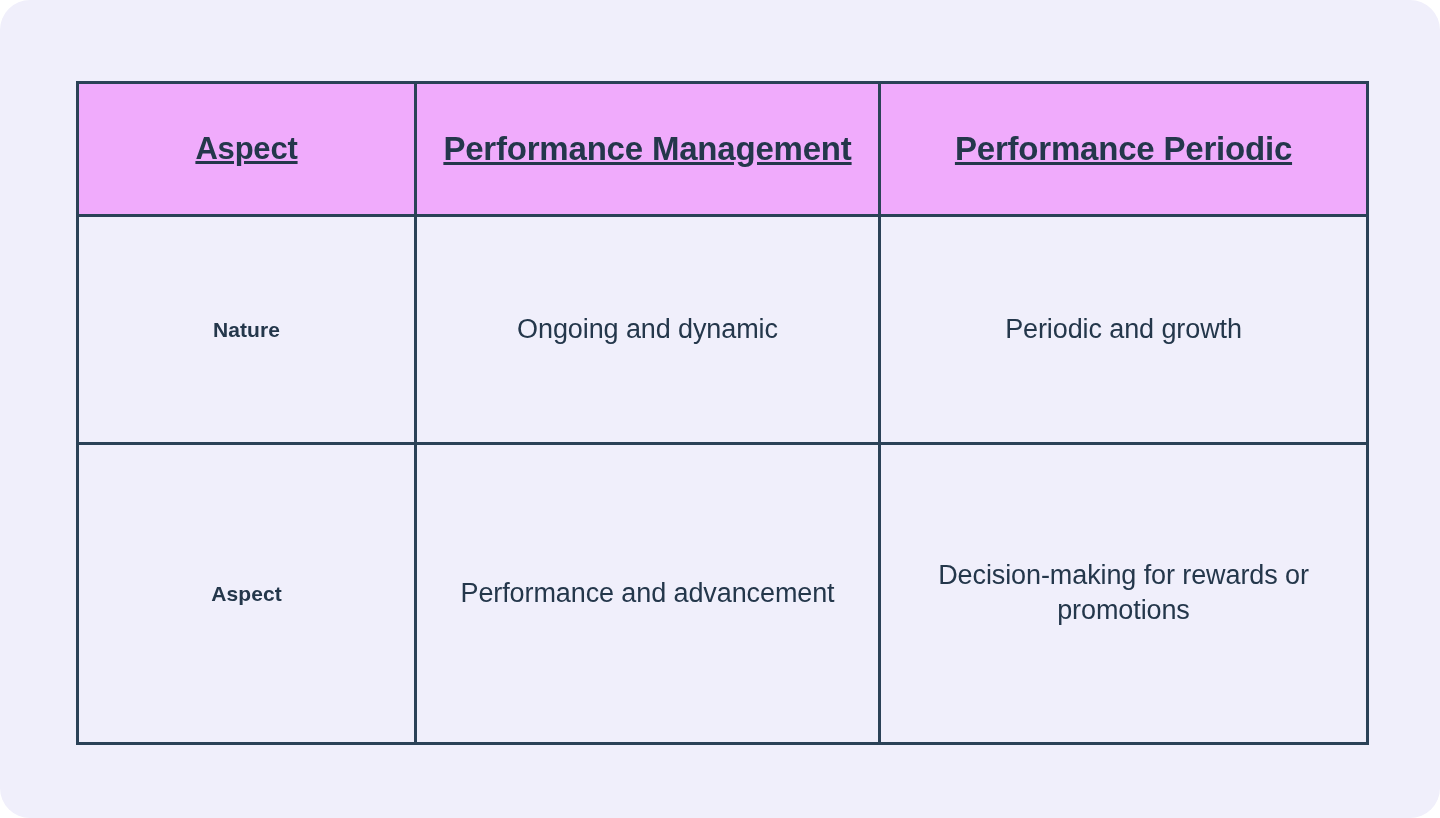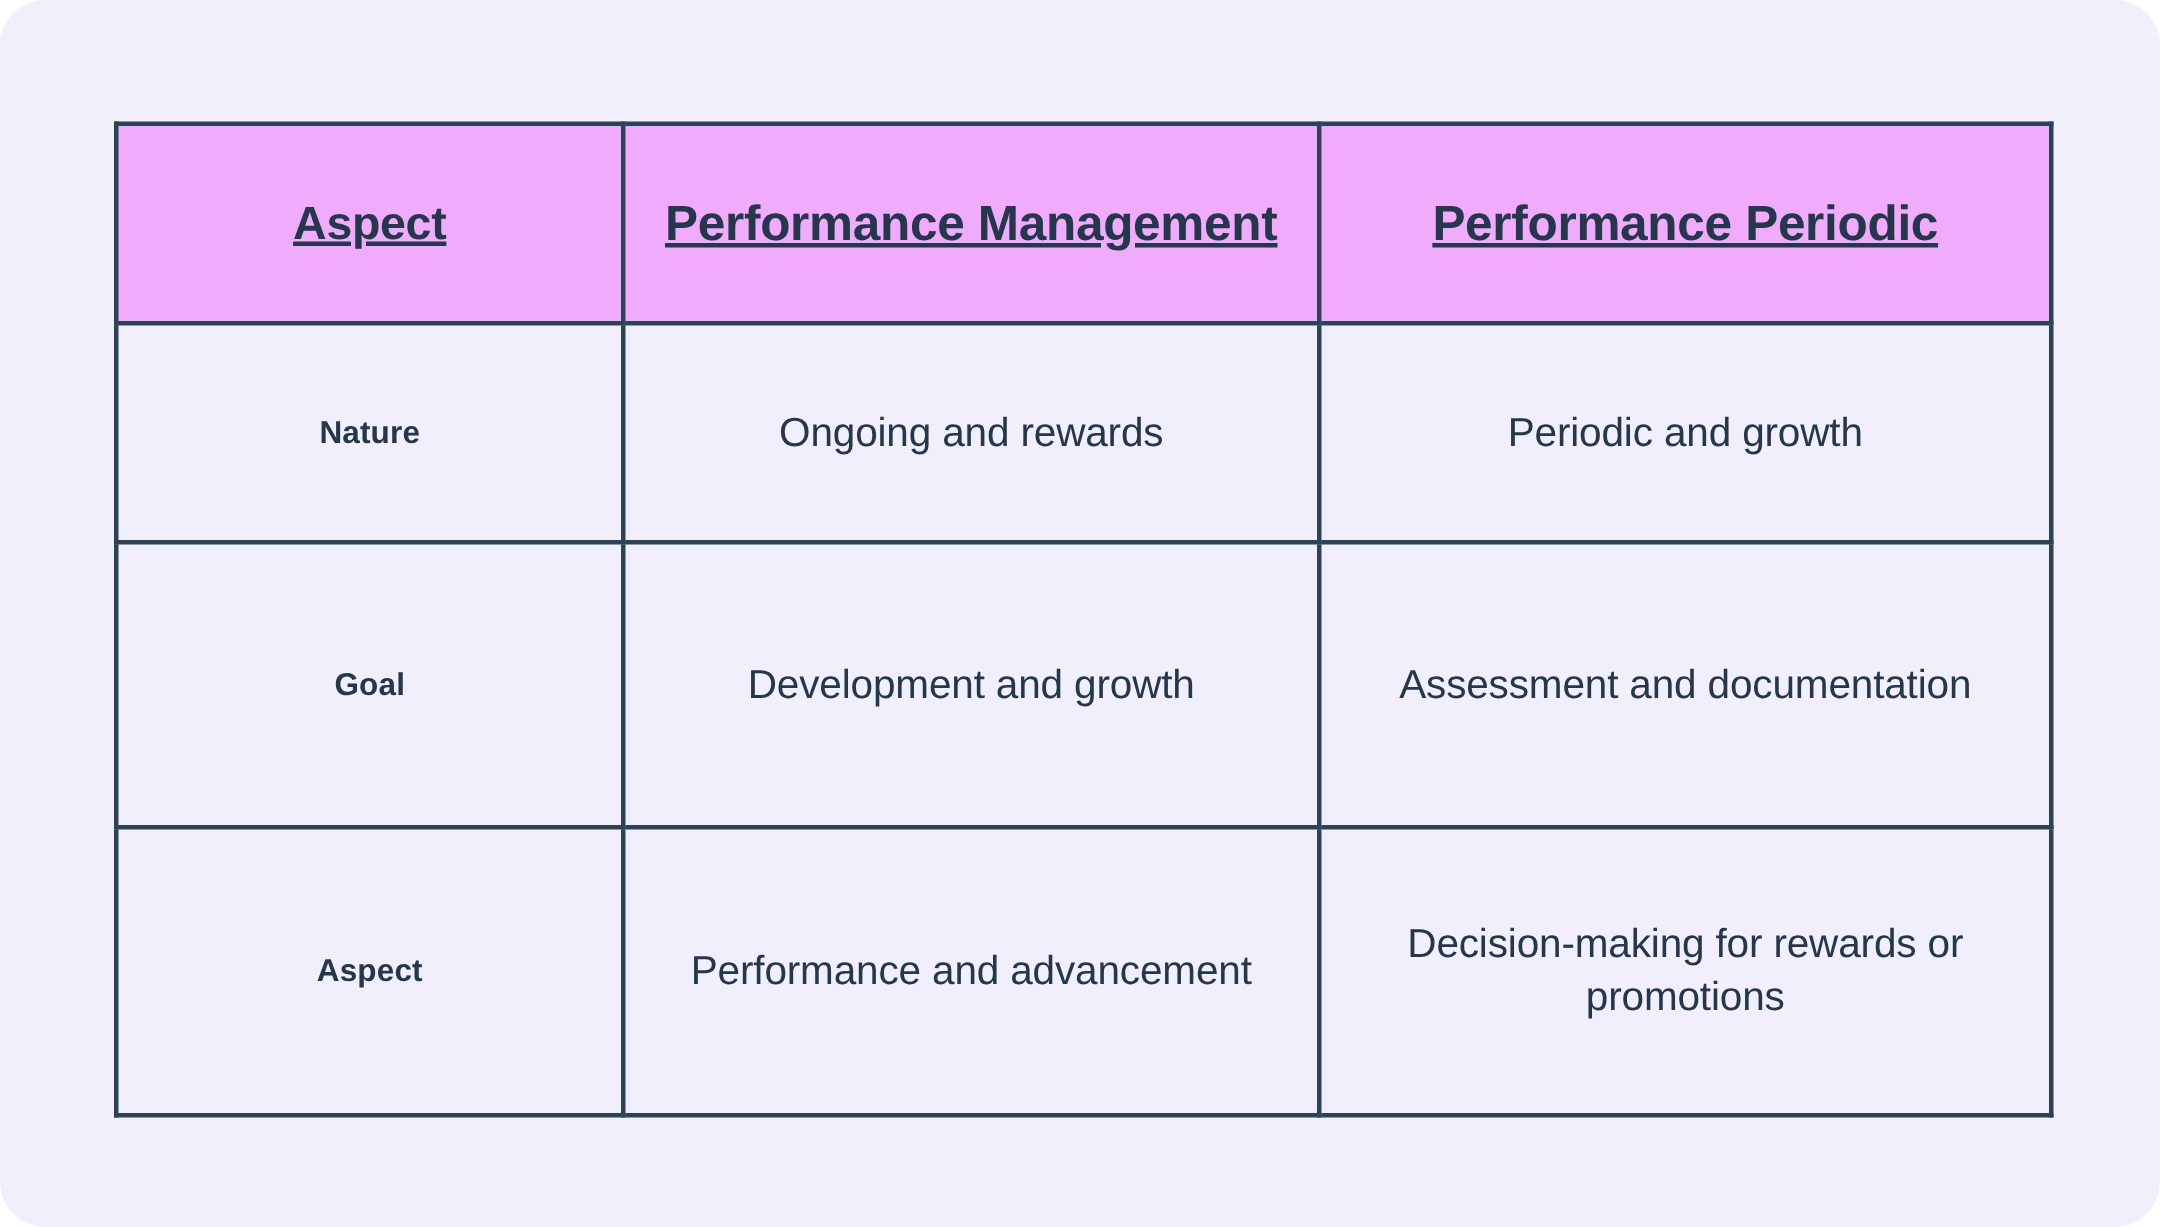--- a/index.html
+++ b/index.html
@@ -102,27 +102,22 @@
       <thead>
         <tr>
           <th class="aspect-head">Aspect</th>
           <th>Performance Management</th>
           <th>Performance Periodic</th>
         </tr>
       </thead>
       <tbody>
         <tr class="r-nature">
           <td class="rowlabel">Nature</td>
-          <td>Ongoing and rewards</td>
+          <td>Ongoing and dynamic</td>
           <td>Periodic and growth</td>
-        </tr>
-        <tr class="r-goal">
-          <td class="rowlabel">Goal</td>
-          <td>Development and growth</td>
-          <td>Assessment and documentation</td>
         </tr>
         <tr class="r-outcome">
           <td class="rowlabel">Aspect</td>
           <td>Performance and advancement</td>
           <td>Decision-making for rewards or promotions</td>
         </tr>
       </tbody>
     </table>
   </div>
 </div>

